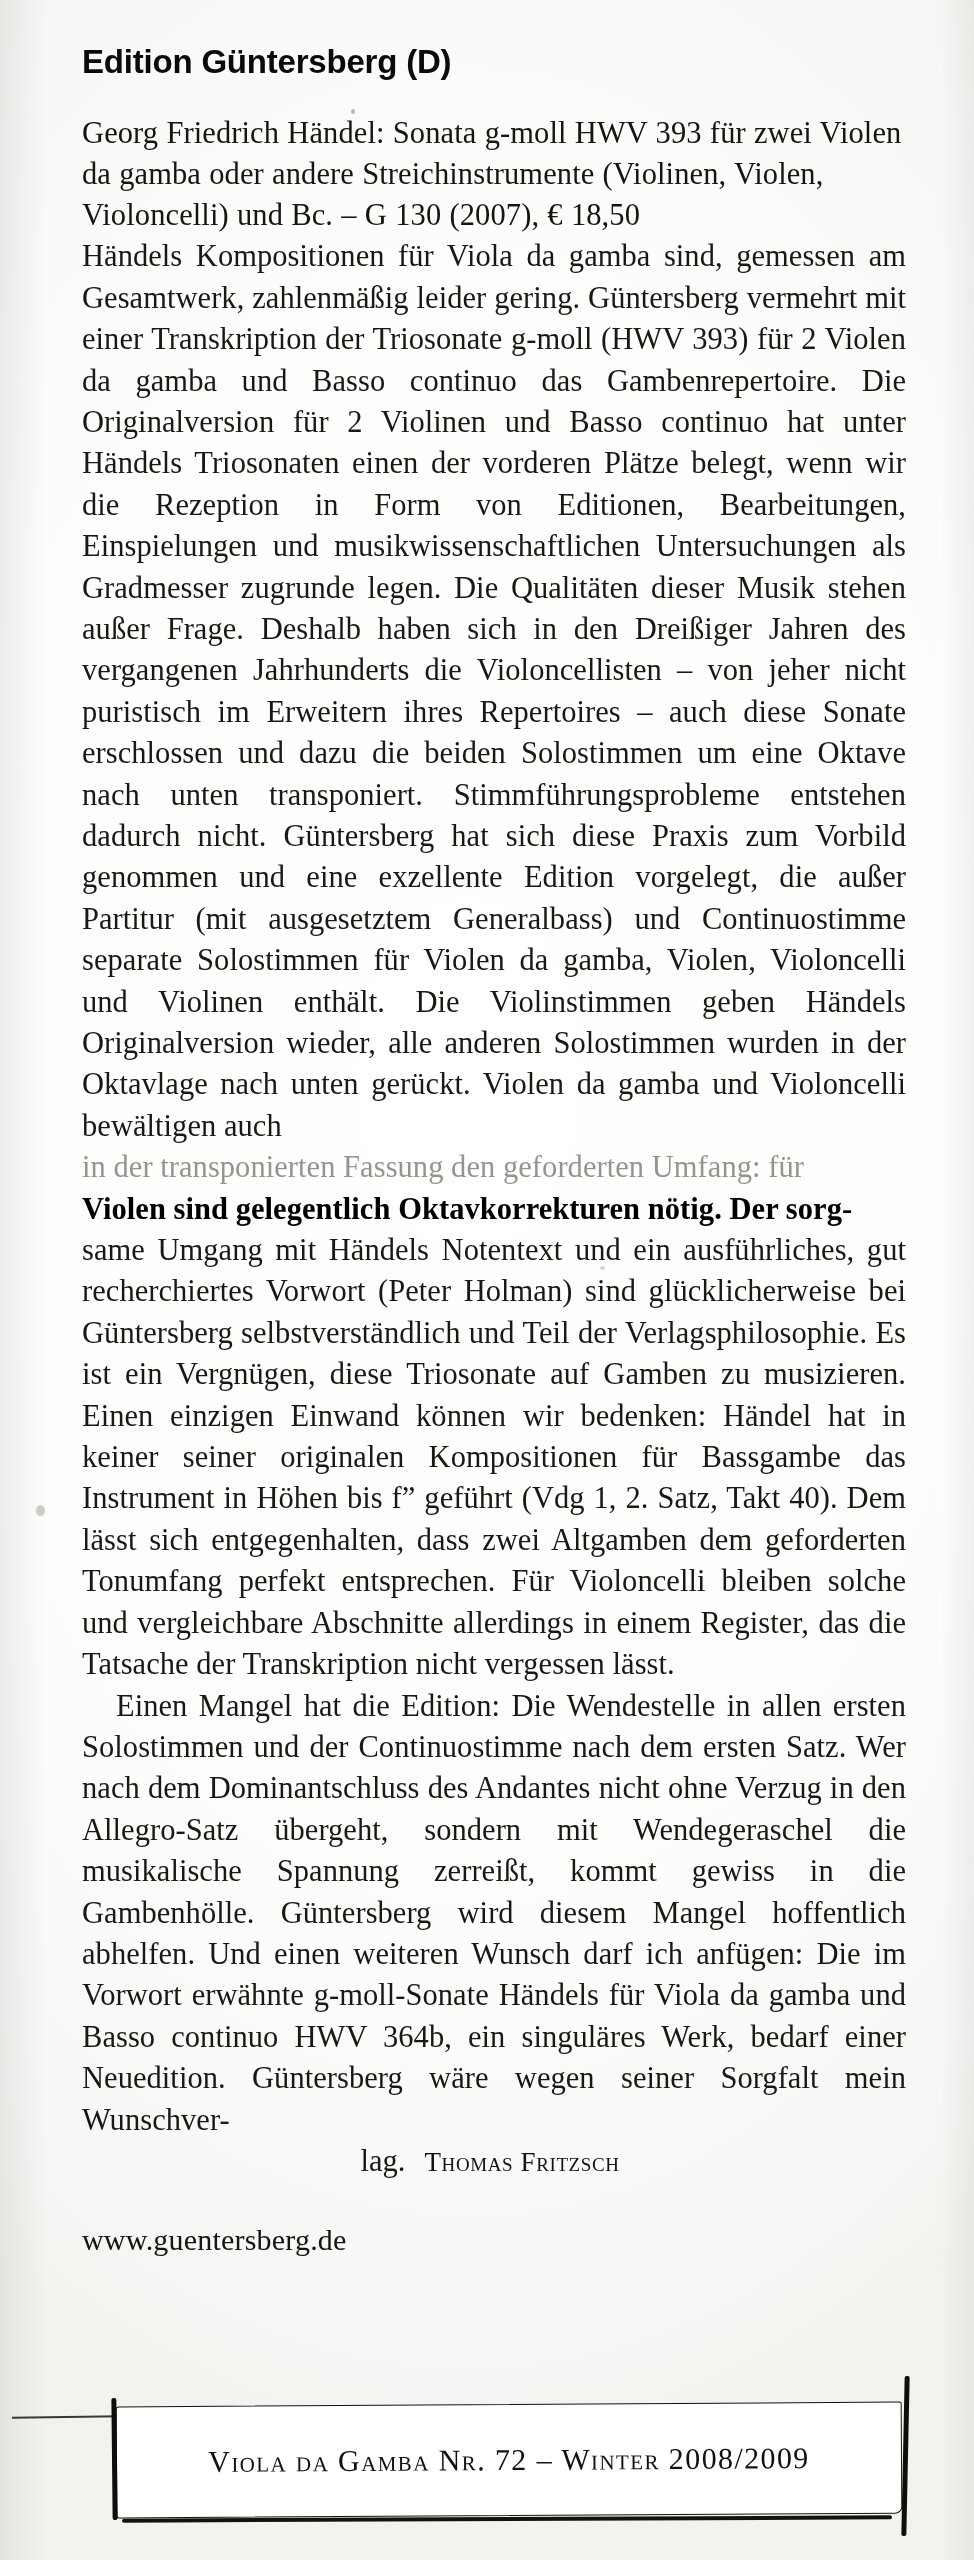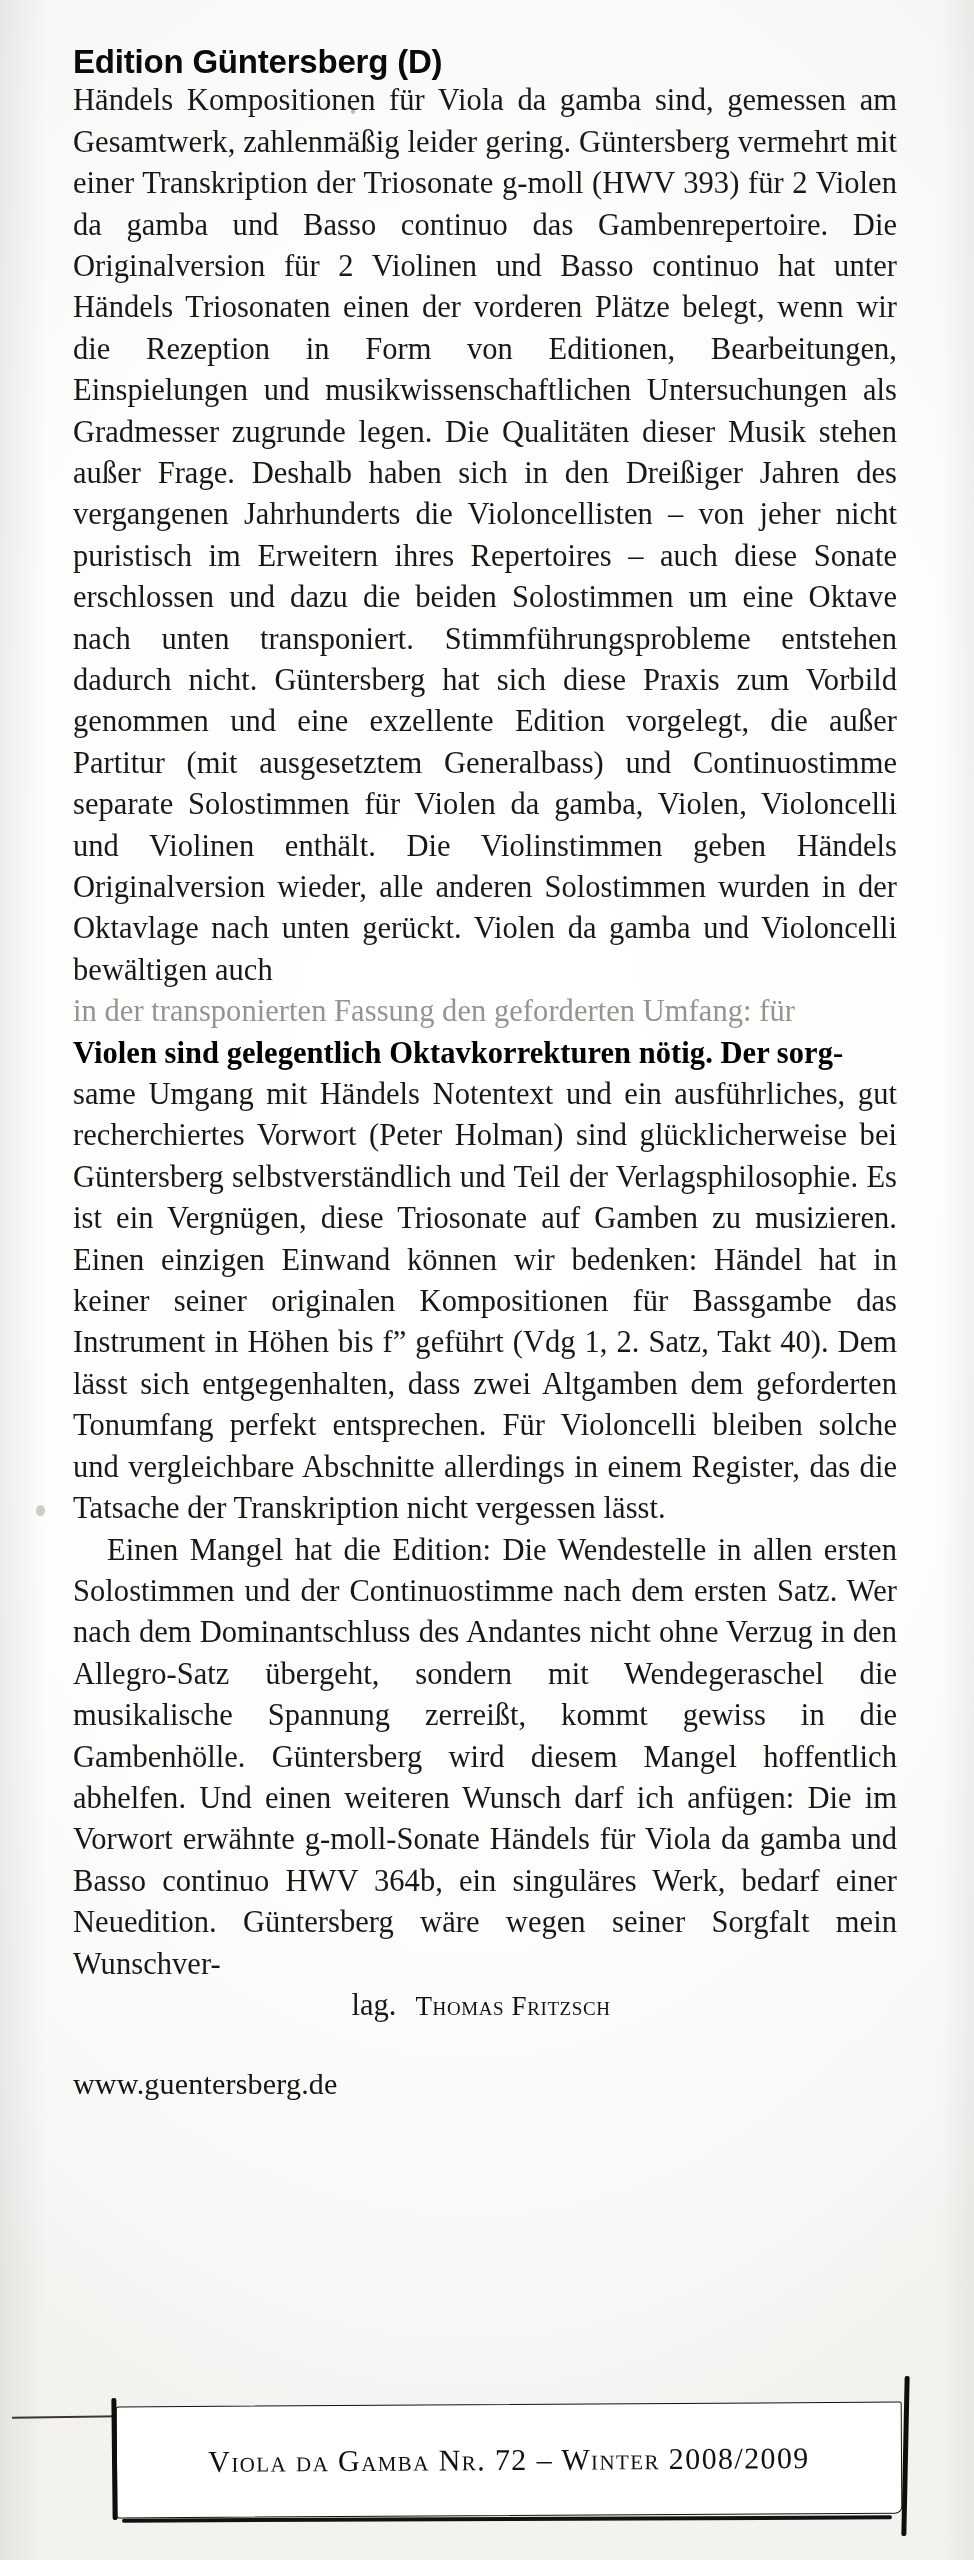--- a/index.html
+++ b/index.html
@@ -38,21 +38,21 @@
     content: "";
     position: absolute;
     top: 0; right: 0; bottom: 0;
     width: 34px;
     background: linear-gradient(to left, rgba(150,148,142,0.12), rgba(255,255,255,0));
     pointer-events: none;
   }
 
   .content {
     position: absolute;
-    left: 73px;
+    left: 82px;
     top: 0;
     width: 824px;
   }
 
   
   .heading {
     font-family: "Liberation Sans", "DejaVu Sans", sans-serif;
     font-weight: bold;
     font-size: 33px;
     letter-spacing: -0.2px;
@@ -208,20 +208,21 @@
 <div id="page">
 
   <span class="speck" style="left:351px; top:109px; width:4px; height:5px;"></span>
   <span class="speck" style="left:36px; top:1505px; width:9px; height:11px; background:#cfccc4;"></span>
   <span class="speck" style="left:600px; top:1266px; width:5px; height:4px; background:#d6d3cb;"></span>
 
   <div class="content">
 
     <div class="heading">Edition Güntersberg (D)</div>
 
+    <div class="biblio">Georg Friedrich Händel: Sonata g-moll HWV 393 für zwei Violen da gamba oder andere Streichinstrumente (Violinen, Violen, Violoncelli) und Bc. – G 130 (2007), € 18,50</div>
 
     <div class="body-block">
 
       <p>Händels Kompositionen für Viola da gamba sind, gemessen am Gesamtwerk, zahlenmäßig leider gering. Güntersberg vermehrt mit einer Transkription der Triosonate g-moll (HWV 393) für 2 Violen da gamba und Basso continuo das Gambenrepertoire. Die Originalversion für 2 Violinen und Basso continuo hat unter Händels Triosonaten einen der vorderen Plätze belegt, wenn wir die Rezeption in Form von Editionen, Bearbeitungen, Einspielungen und musikwissenschaftlichen Untersuchungen als Gradmesser zugrunde legen. Die Qualitäten dieser Musik stehen außer Frage. Deshalb haben sich in den Dreißiger Jahren des vergangenen Jahrhunderts die Violoncellisten – von jeher nicht puristisch im Erweitern ihres Repertoires – auch diese Sonate erschlossen und dazu die beiden Solostimmen um eine Oktave nach unten transponiert. Stimmführungsprobleme entstehen dadurch nicht. Güntersberg hat sich diese Praxis zum Vorbild genommen und eine exzellente Edition vorgelegt, die außer Partitur (mit ausgesetztem Generalbass) und Continuostimme separate Solostimmen für Violen da gamba, Violen, Violoncelli und Violinen enthält. Die Violinstimmen geben Händels Originalversion wieder, alle anderen Solostimmen wurden in der Oktavlage nach unten gerückt. Violen da gamba und Violoncelli bewältigen auch</p>
 
       <p class="faded">in der transponierten Fassung den geforderten Umfang: für</p>
 
       <p class="inked">Violen sind gelegentlich Oktavkorrekturen nötig. Der sorg-</p>
 
       <p>same Umgang mit Händels Notentext und ein ausführliches, gut recherchiertes Vorwort (Peter Holman) sind glücklicherweise bei Güntersberg selbstverständlich und Teil der Verlagsphilosophie. Es ist ein Vergnügen, diese Triosonate auf Gamben zu musizieren. Einen einzigen Einwand können wir bedenken: Händel hat in keiner seiner originalen Kompositionen für Bassgambe das Instrument in Höhen bis f” geführt (Vdg 1, 2. Satz, Takt 40). Dem lässt sich entgegenhalten, dass zwei Altgamben dem geforderten Tonumfang perfekt entsprechen. Für Violoncelli bleiben solche und vergleichbare Abschnitte allerdings in einem Register, das die Tatsache der Transkription nicht vergessen lässt.</p>

